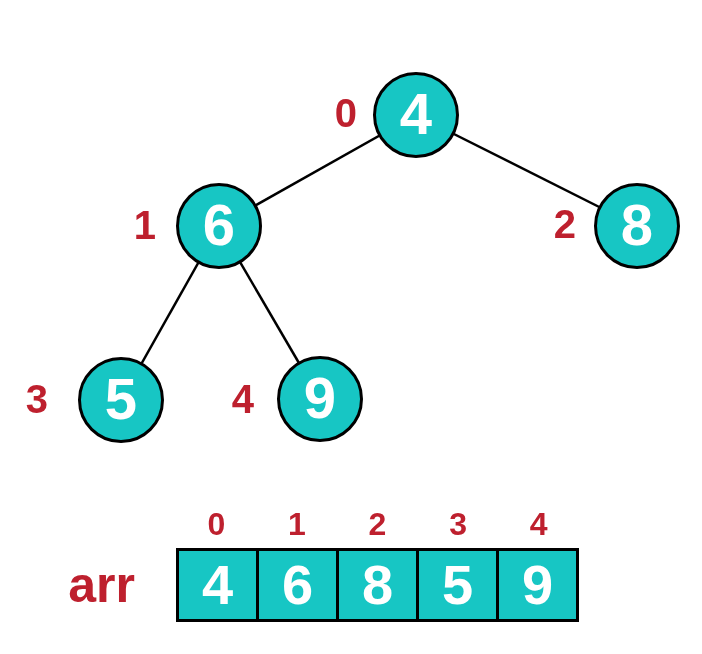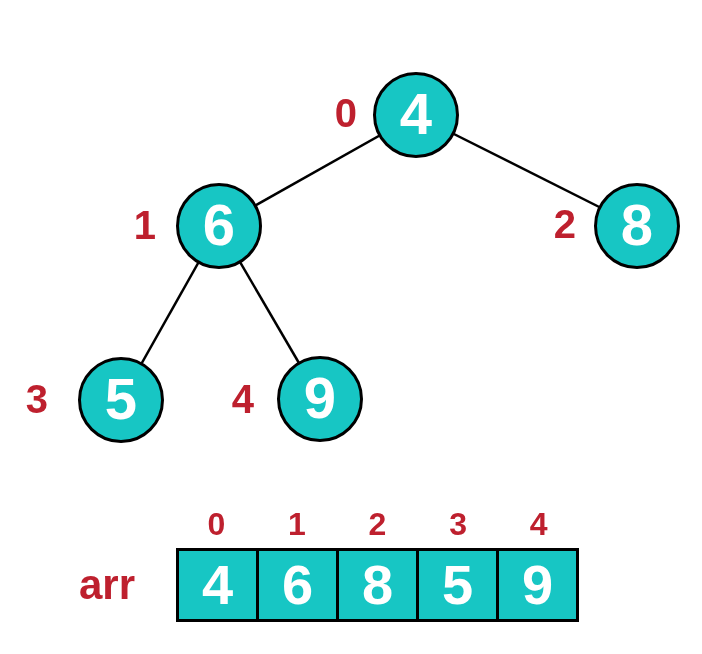--- a/index.html
+++ b/index.html
@@ -47,21 +47,21 @@
   .t0{left:307px;top:92px;}
   .t1{left:106px;top:204px;}
   .t2{left:526px;top:203px;}
   .t3{left:0px;top:378px;width:48px;}
   .t4{left:204px;top:378px;}
 
   
   .arr-label{
     position:absolute;left:0;top:560px;width:135px;
     text-align:right;color:var(--index-red);
-    font-size:42px;font-weight:bold;line-height:50px;
+    font-size:50px;font-weight:bold;line-height:50px;
   }
   .arr-indices{
     position:absolute;left:176px;top:506px;width:403px;
     display:flex;
   }
   .arr-indices span{
     flex:1;text-align:center;color:var(--index-red);
     font-size:32px;font-weight:bold;line-height:36px;
   }
   .cells{

